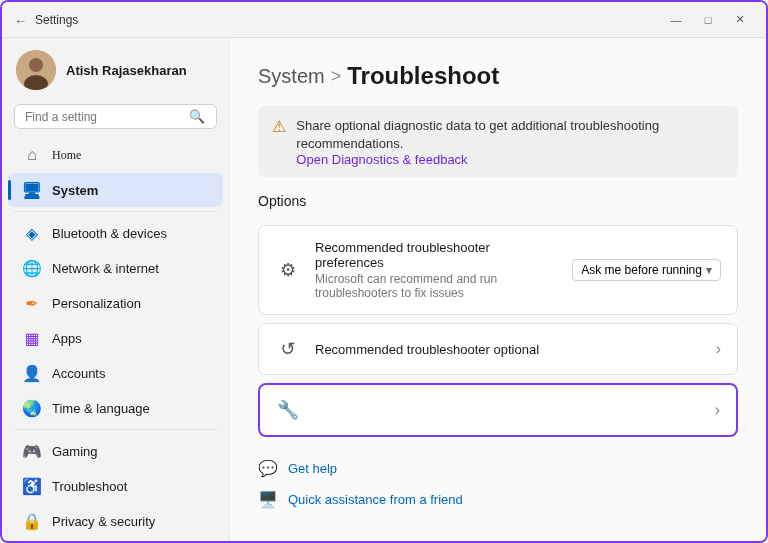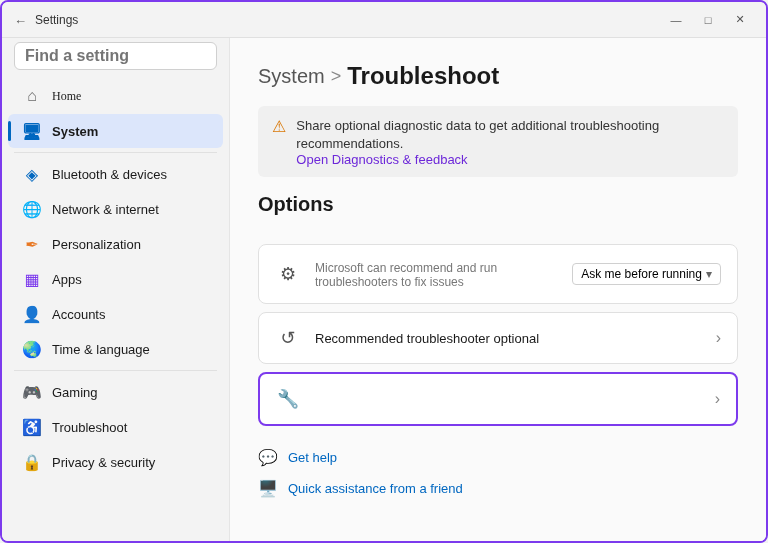--- a/index.html
+++ b/index.html
@@ -92,25 +92,24 @@
       align-items: center;
       background: white;
       border: 1px solid #d0d0d0;
       border-radius: 6px;
       padding: 4px 10px;
       gap: 6px;
     }
     .search-box input {
       border: none;
       outline: none;
-      font-size: 16px;
+      font-size: 12px;
       color: #6d28d9;
       background: transparent;
       flex: 1;
-      font-weight: bold;
     }
     .search-icon-small { font-size: 13px; color: #777; }
 
     .nav-item {
       display: flex;
       align-items: center;
       gap: 10px;
       padding: 7px 14px;
       cursor: pointer;
       border-radius: 6px;
@@ -163,24 +162,24 @@
       background: #f0f0f0;
       border-radius: 6px;
       padding: 10px 14px;
       margin-bottom: 16px;
     }
     .info-icon { font-size: 16px; color: #d97706; margin-top: 1px; }
     .info-text { font-size: 13px; color: #333; }
     .info-link { color: #6d28d9; font-size: 13px; cursor: pointer; text-decoration: none; display: block; }
 
     .section-title {
-      font-size: 20px;
-      font-weight: 700;
+      font-size: 14px;
+      font-weight: 400;
       color: #1a1a1a;
-      margin-bottom: 28px;
+      margin-bottom: 16px;
     }
 
     .option-card {
       background: white;
       border: 1px solid #e0e0e0;
       border-radius: 8px;
       margin-bottom: 8px;
       display: flex;
       align-items: center;
       padding: 14px 16px;
@@ -232,20 +231,32 @@
   <div class="title-bar-controls">
     <button class="title-btn">—</button>
     <button class="title-btn">□</button>
     <button class="title-btn close">✕</button>
   </div>
 </div>
 
 <div class="app-body">
 
   <div class="sidebar">
+    <div class="user-section">
+      <div class="user-avatar">
+        <svg viewBox="0 0 40 40" xmlns="http://www.w3.org/2000/svg">
+          <circle cx="20" cy="20" r="20" fill="#c8a882"></circle>
+          <circle cx="20" cy="15" r="7" fill="#8B6248"></circle>
+          <ellipse cx="20" cy="34" rx="12" ry="9" fill="#5a3e28"></ellipse>
+        </svg>
+      </div>
+      <div>
+        <div class="user-name">Atish Rajasekharan</div>
+      </div>
+    </div>
 
     <div class="search-box">
       <input type="text" placeholder="Find a setting" style="">
       <span class="search-icon-small">🔍</span>
     </div>
 
     <div id="nav-list">
         <div class="nav-item-wrapper">
           <div class="nav-item">
             <span class="nav-icon" style="color: rgb(107, 107, 107); font-size: 16px;">⌂</span>
@@ -335,20 +346,21 @@
         <a class="info-link">Open Diagnostics &amp; feedback</a>
       </div>
     </div>
 
     <div class="section-title">Options</div>
 
     <div id="options-list">
         <div class="option-card">
           <div class="option-icon" style="font-size: 18px;">⚙</div>
           <div class="option-body">
+            <div class="option-title">Recommended troubleshooter preferences</div>
             <div class="option-subtitle">Microsoft can recommend and run troubleshooters to fix issues</div>
           </div>
           <div class="option-dropdown">
             <span style="font-size:12px;">Ask me before running</span>
             <span class="chevron">▾</span>
           </div>
         </div>
         <div class="option-card">
           <div class="option-icon" style="font-size: 18px;">↺</div>
           <div class="option-body">

